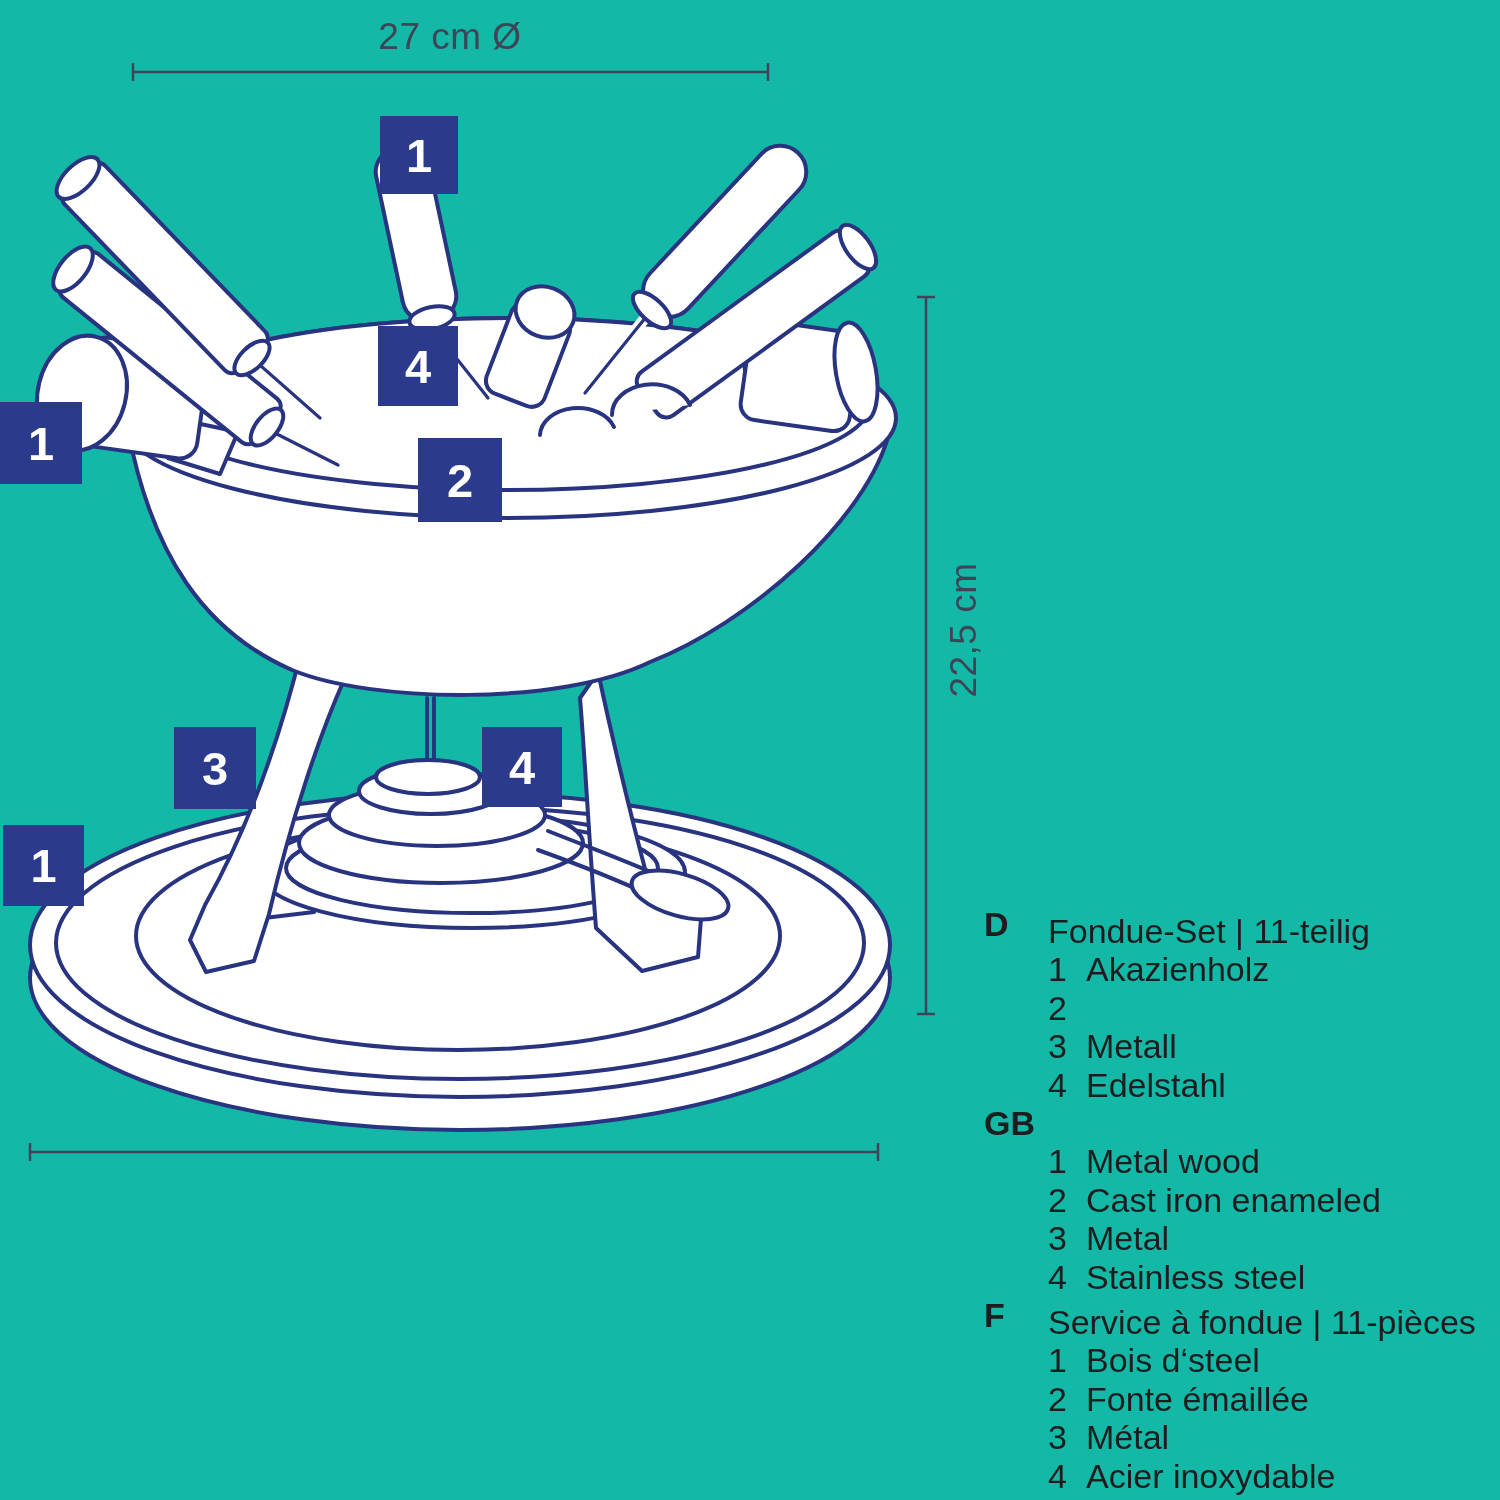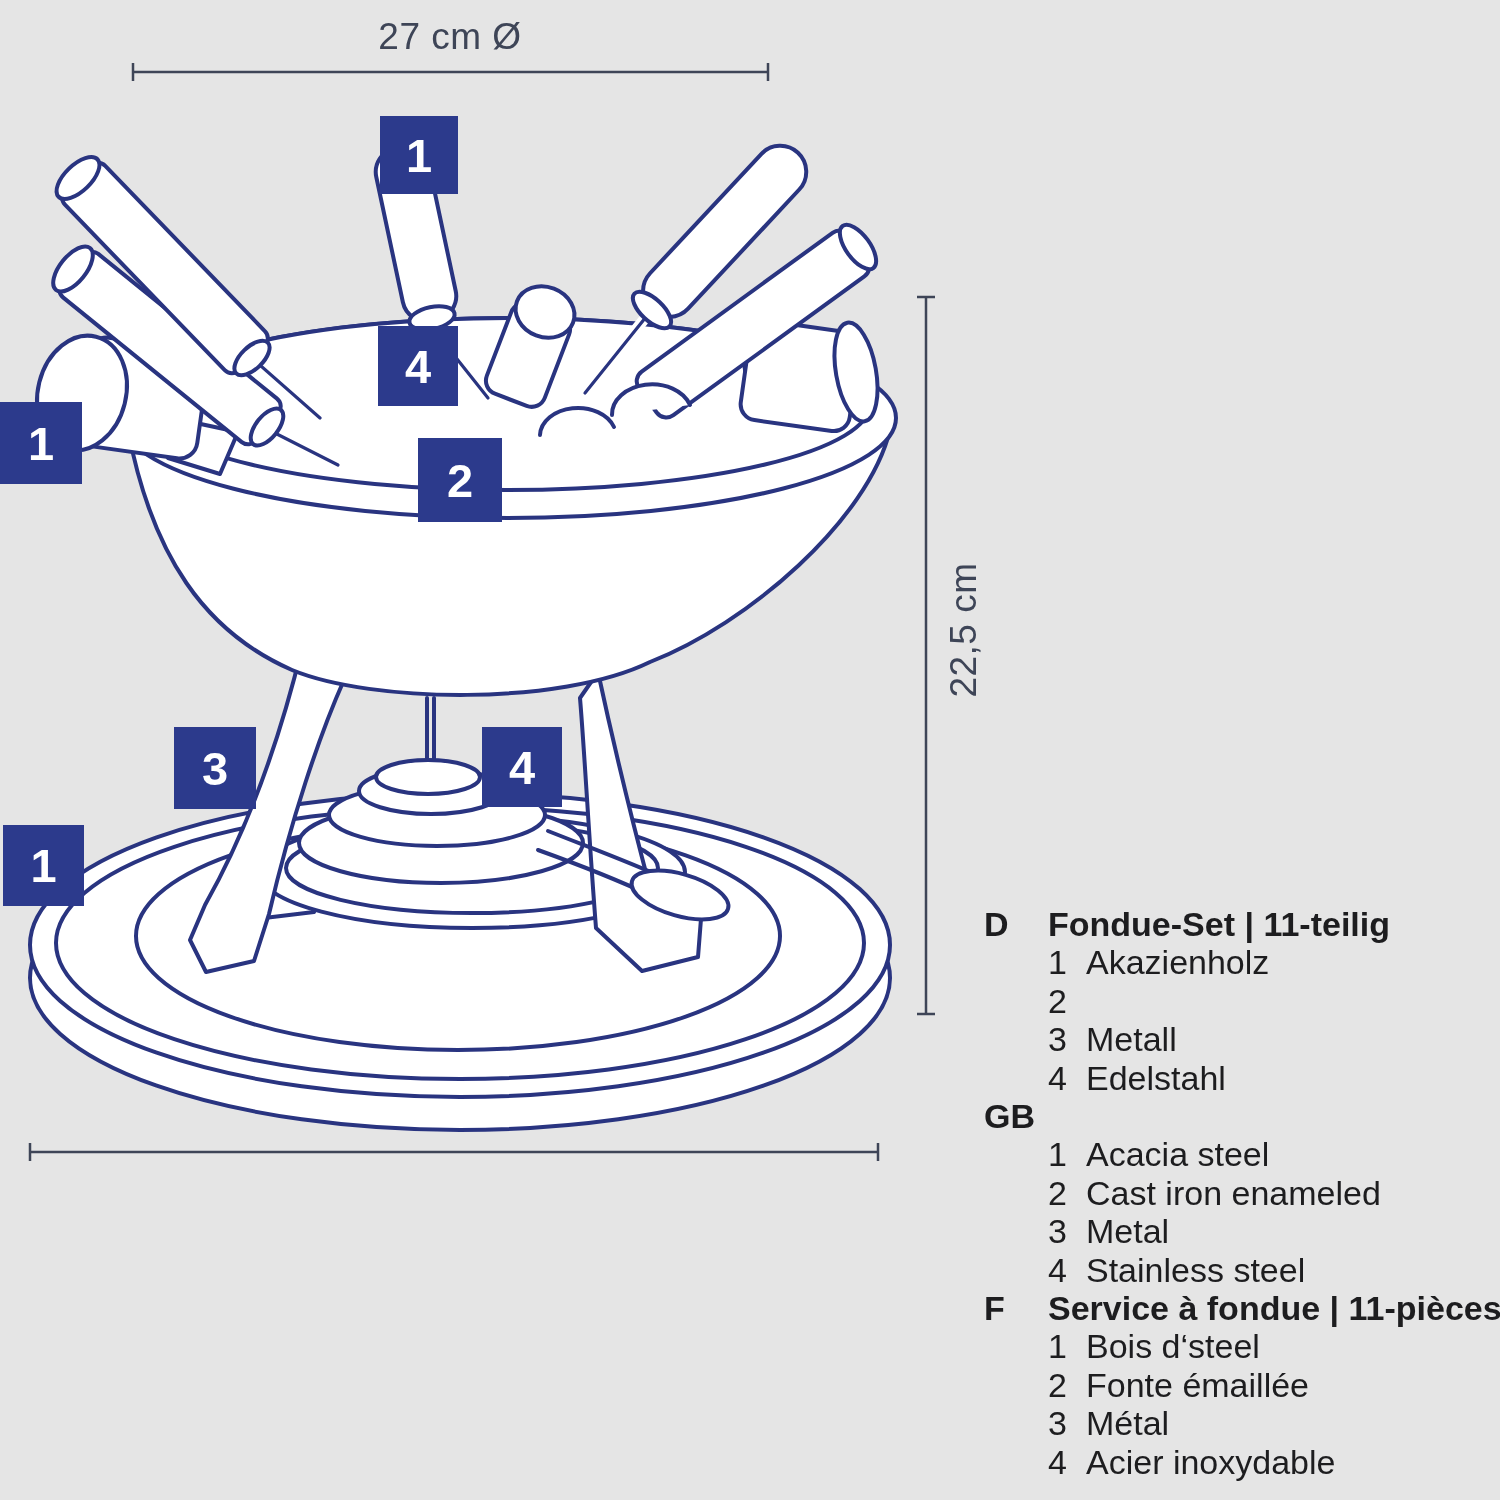--- a/index.html
+++ b/index.html
@@ -1,34 +1,34 @@
 <!DOCTYPE html>
 <html><head>
 <meta charset="utf-8">
 <style>
   html,body{margin:0;padding:0;background:#ffffff;}
   .stage{
-    position:relative;width:1500px;height:1500px;background:#e5e5e5;overflow:hidden;
+    position:relative;width:1500px;height:1500px;background:#14b8a6;overflow:hidden;
     font-family:"Liberation Sans", sans-serif;
   }
   .art-svg{position:absolute;left:0;top:0;}
   .marker{
     position:absolute;display:flex;align-items:center;justify-content:center;
     background:#2c3a8c;color:#ffffff;font-weight:bold;font-size:47px;line-height:1;
   }
   .dim-label{
     position:absolute;color:#3e4557;font-size:37px;font-weight:400;
     letter-spacing:.5px;text-align:center;white-space:nowrap;
   }
   .dim-label.rot{transform:rotate(-90deg);}
   .legend{position:absolute;left:984px;top:905px;width:516px;color:#1d1d1f;}
   .lrow{display:flex;line-height:38.4px;font-size:34px;}
   .lcode{width:64px;font-weight:bold;flex:none;}
   .lnum{width:38px;flex:none;}
-  .ltitle{font-weight:bold;white-space:nowrap;}
+  .ltitle{font-weight:normal;white-space:nowrap;margin-top:7px;}
   .llabel{white-space:nowrap;text-align:center;}
 </style>
 </head>
 <body>
 
 <div class="stage">
 
   <svg class="art-svg" width="1500" height="1500" viewBox="0 0 1500 1500">
     <g stroke="#293480" stroke-width="4" fill="none" stroke-linejoin="round" stroke-linecap="round">
 
@@ -181,21 +181,21 @@
       <span class="lnum">4</span>
       <span class="llabel">Edelstahl</span>
     </div>
 
     <div class="lrow">
       <span class="lcode">GB</span>
     </div>
     <div class="lrow">
       <span class="lcode"></span>
       <span class="lnum">1</span>
-      <span class="llabel">Acacia steel</span>
+      <span class="llabel">Metal wood</span>
     </div>
     <div class="lrow">
       <span class="lcode"></span>
       <span class="lnum">2</span>
       <span class="llabel">Cast iron enameled</span>
     </div>
     <div class="lrow">
       <span class="lcode"></span>
       <span class="lnum">3</span>
       <span class="llabel">Metal</span>

